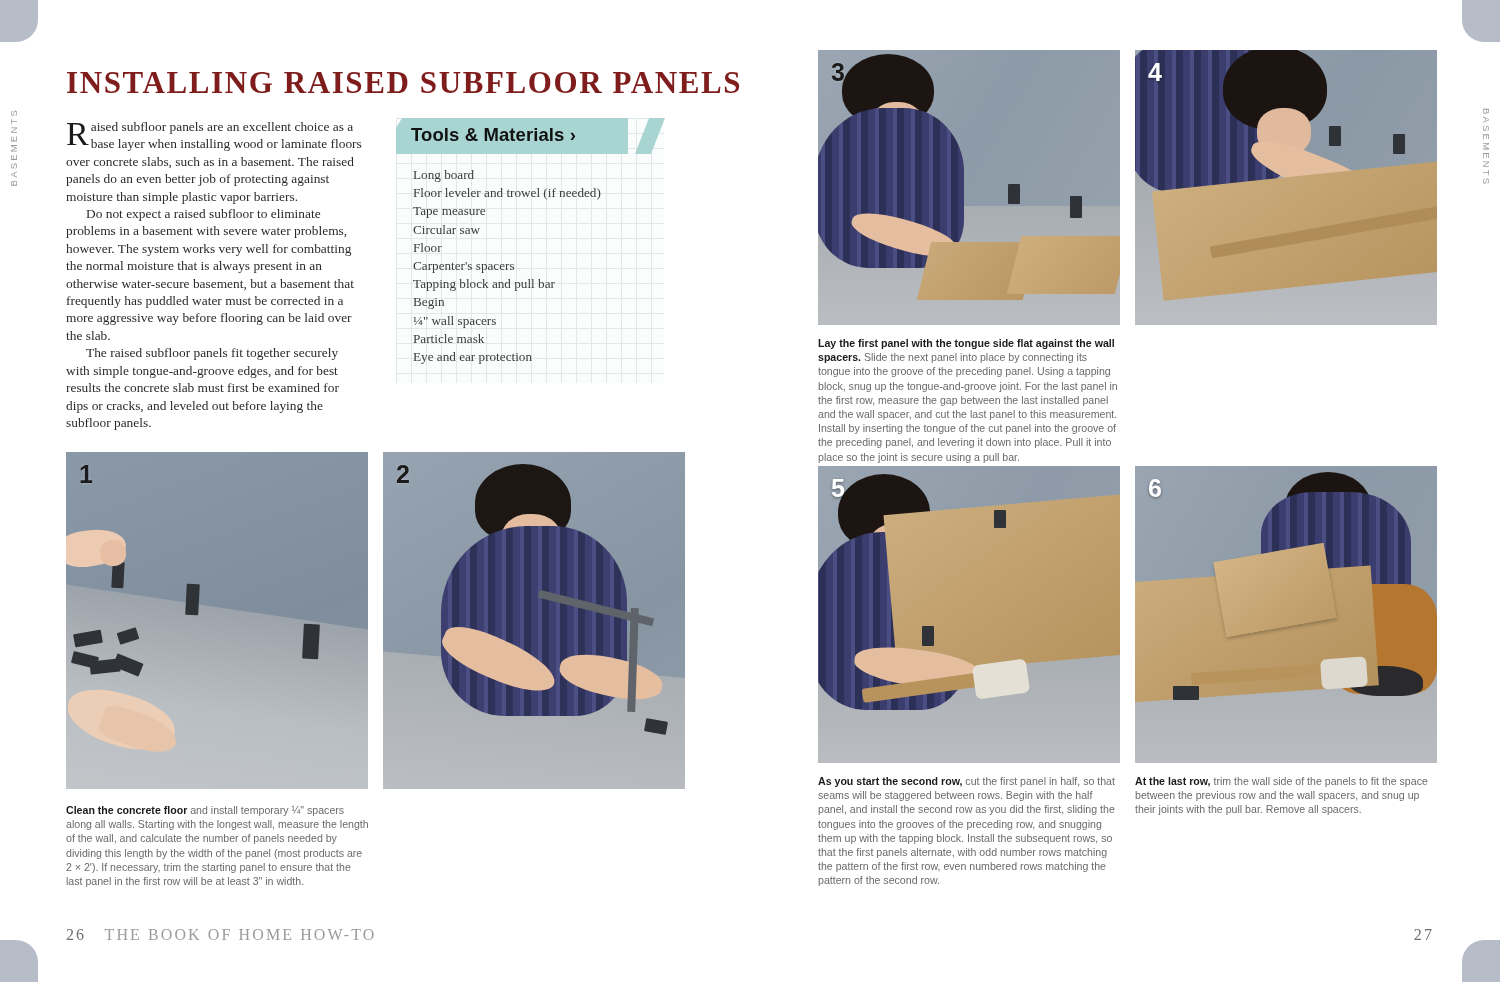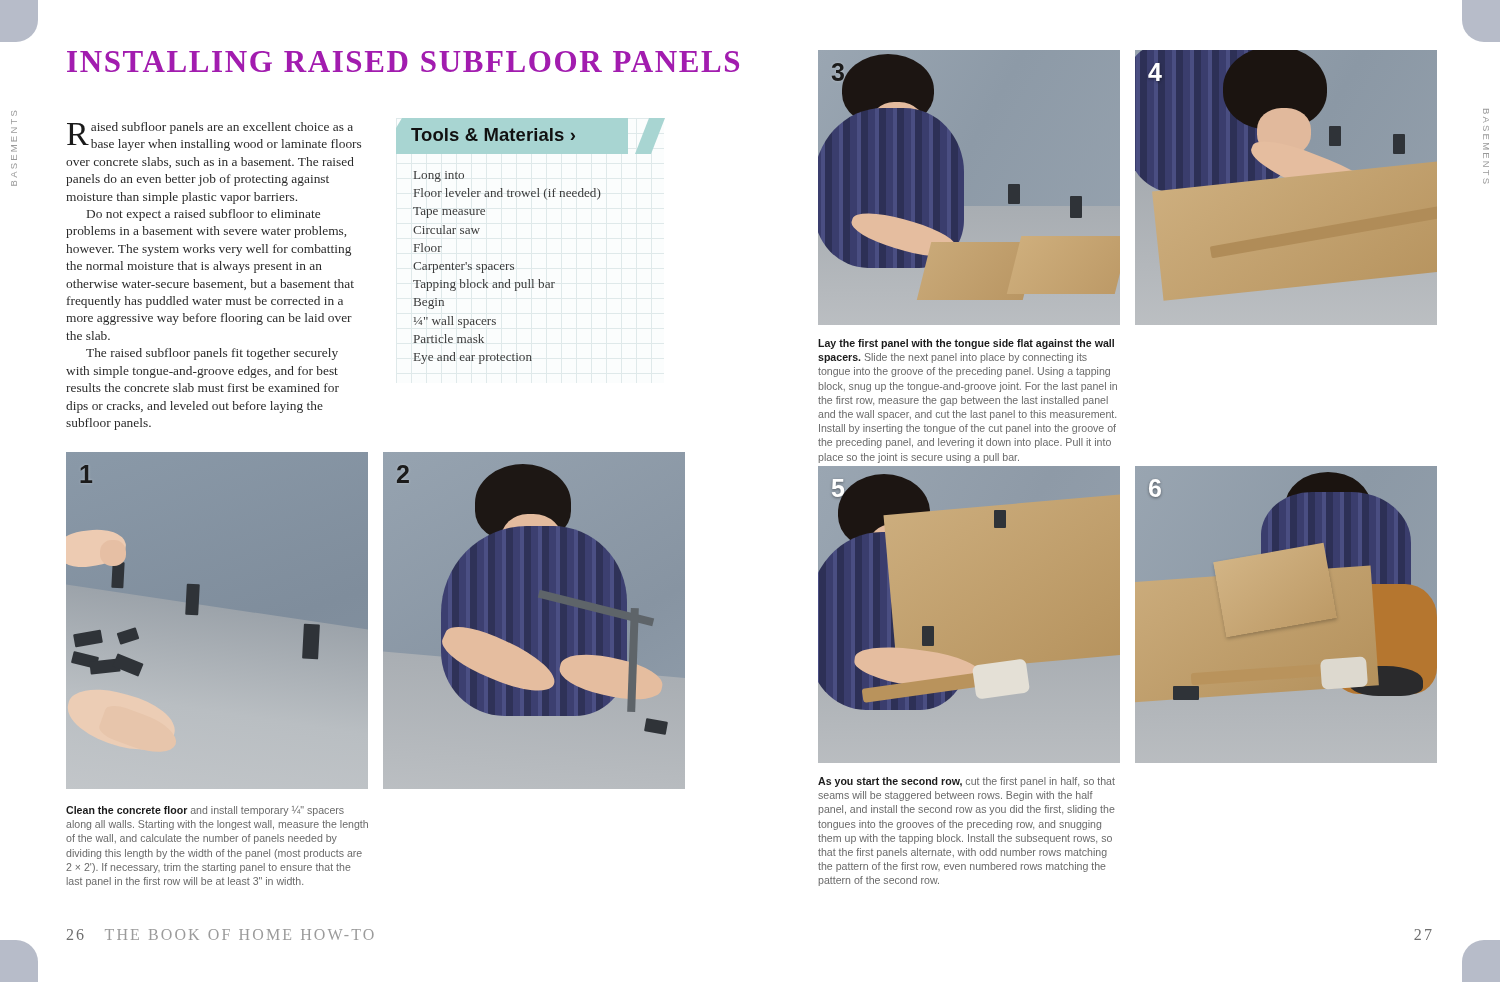--- a/index.html
+++ b/index.html
@@ -56,26 +56,26 @@
   }
   .page-right {
     position: absolute;
     left: 750px; top: 0;
     width: 750px; height: 982px;
   }
 
   .chapter-title {
     position: absolute;
     left: 66px;
-    top: 44px;
+    top: 65px;
     font-family: "Liberation Serif", serif;
     font-weight: bold;
     font-size: 31px;
     letter-spacing: 1.6px;
-    color: #a21caf;
+    color: #7f1d1d;
     white-space: nowrap;
     text-align: center;
   }
 
   
   .intro {
     position: absolute;
     left: 66px;
     top: 118px;
     width: 296px;
@@ -248,21 +248,21 @@
       <p>Do not expect a raised subfloor to eliminate problems in a basement with severe water problems, however. The system works very well for combatting the normal moisture that is always present in an otherwise water-secure basement, but a basement that frequently has puddled water must be corrected in a more aggressive way before flooring can be laid over the slab.</p>
       <p>The raised subfloor panels fit together securely with simple tongue-and-groove edges, and for best results the concrete slab must first be examined for dips or cracks, and leveled out before laying the subfloor panels.</p>
     </div>
 
     <div class="tools">
       <div class="tools-grid"></div>
       <div class="tools-band-main"></div>
       <div class="tools-band-slash"></div>
       <div class="tools-title"><span>Tools &amp; Materials</span> <span>›</span></div>
       <ul class="tools-list">
-        <li>Long into</li>
+        <li>Long board</li>
         <li>Floor leveler and trowel (if needed)</li>
         <li>Tape measure</li>
         <li>Circular saw</li>
         <li>Floor</li>
         <li>Carpenter's spacers</li>
         <li>Tapping block and pull bar</li>
         <li>Begin</li>
         <li>¼" wall spacers</li>
         <li>Particle mask</li>
         <li>Eye and ear protection</li>
@@ -375,19 +375,22 @@
       <div style="position:absolute; left:196px; top:118px; width:106px; height:110px; background:#b5762f; border-radius:22% 30% 24% 26%;"></div>
       <div style="position:absolute; left:214px; top:200px; width:74px; height:30px; background:#2a2a2c; border-radius:40% 50% 30% 40%;"></div>
       <div class="panel" style="left:-10px; top:108px; width:250px; height:120px; background:linear-gradient(150deg,#cbac7c,#b4915c); transform:rotate(-4deg);"></div>
       <div class="panel" style="left:84px; top:86px; width:112px; height:76px; background:linear-gradient(150deg,#d2b485,#bd9a66); transform:rotate(-10deg); box-shadow:0 2px 4px rgba(0,0,0,.25);"></div>
       <div style="position:absolute; left:56px; top:202px; width:150px; height:12px; background:#b9935c; transform:rotate(-4deg); border-radius:3px;"></div>
       <div style="position:absolute; left:186px; top:192px; width:46px; height:30px; background:#ddd9cf; border-radius:6px; transform:rotate(-4deg);"></div>
       <div class="spacer" style="left:38px; top:220px; width:26px; height:14px;"></div>
       <div class="badge light">6</div>
     </div>
 
+    <div class="caption" style="left:385px; top:774px; width:304px;">
+      <b>At the last row,</b><span> trim the wall side of the panels to fit the space between the previous row and the wall spacers, and snug up their joints with the pull bar. Remove all spacers.</span>
+    </div>
 
     <div class="footer right">
       <span class="pg">27</span>
     </div>
   </div>
 
 </div>
 
 </body></html>

